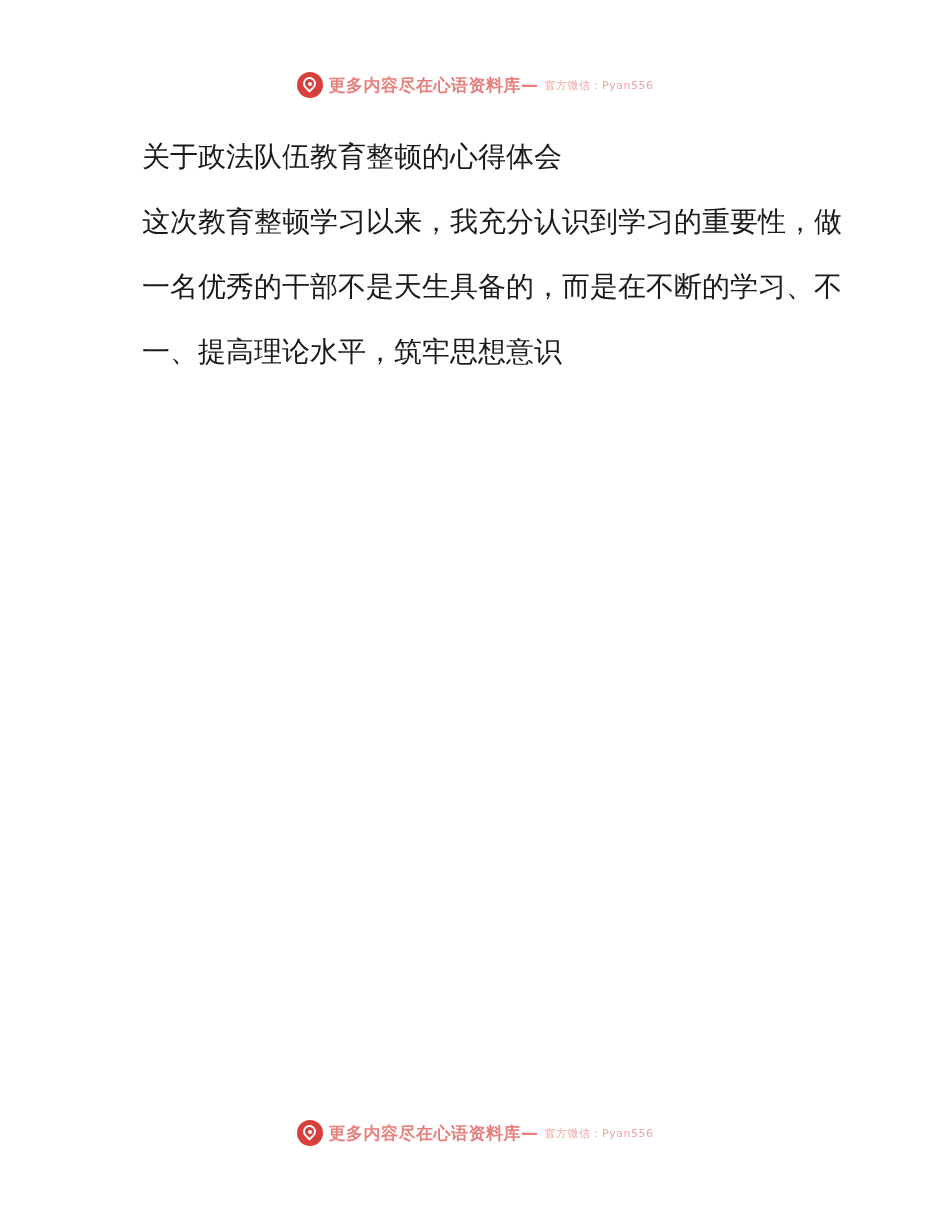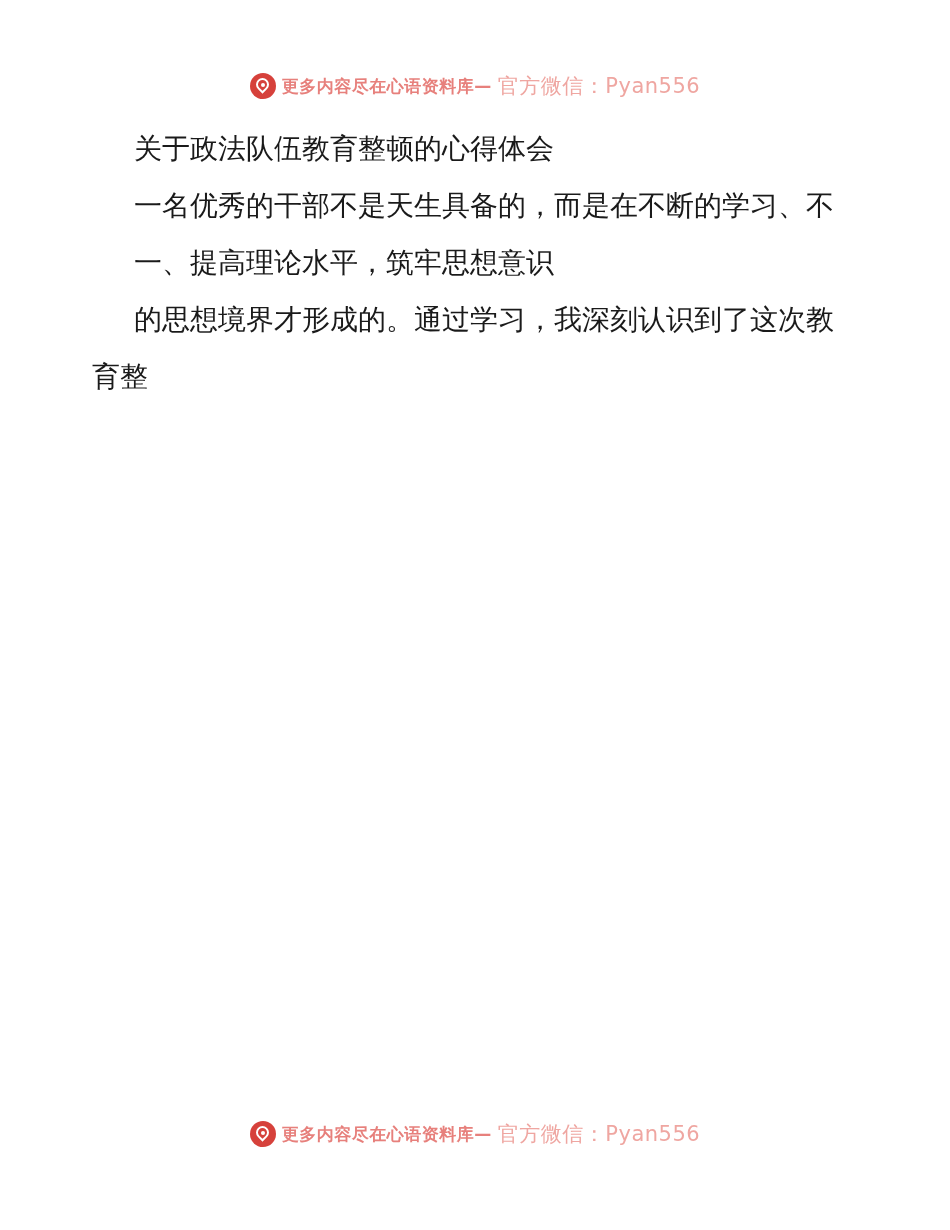--- a/index.html
+++ b/index.html
@@ -67,58 +67,58 @@
   }
   .wm-text {
     font-family: "DejaVu Sans", sans-serif;
     font-size: 17px;
     font-weight: bold;
     color: #e7807c;
     letter-spacing: 0.5px;
   }
   .wm-text2 {
     font-family: "DejaVu Sans", sans-serif;
-    font-size: 21px;
+    font-size: 11px;
     color: #efa6a1;
     letter-spacing: 0.5px;
   }
 
   
   .doc-body {
     position: absolute;
     left: 92px;
     top: 120px;
     width: 766px;
   }
   .para {
     font-family: "DejaVu Sans", sans-serif;
     font-size: 28px;
     line-height: 57px;
     color: #1a1a1a;
     text-indent: 42px;
-    margin: 0;
+    margin: 8px;
     word-break: break-all;
   }
 </style>
 </head>
 <body>
 
 <div class="page">
 
   <div class="watermark top">
     <span class="wm-logo"></span>
     <span class="wm-text">更多内容尽在心语资料库—</span>
     <span class="wm-text2">官方微信：Pyan556</span>
   </div>
 
   <div class="doc-body">
     <p class="para">关于政法队伍教育整顿的心得体会</p>
+    <p class="para">这次教育整顿学习以来，我充分认识到学习的重要性，做</p>
     <p class="para">一名优秀的干部不是天生具备的，而是在不断的学习、不</p>
     <p class="para">一、提高理论水平，筑牢思想意识</p>
-    <p class="para">的思想境界才形成的。通过学习，我深刻认识到了这次教育整</p>
   </div>
 
   <div class="watermark bottom">
     <span class="wm-logo"></span>
     <span class="wm-text">更多内容尽在心语资料库—</span>
     <span class="wm-text2">官方微信：Pyan556</span>
   </div>
 
 </div>
 

